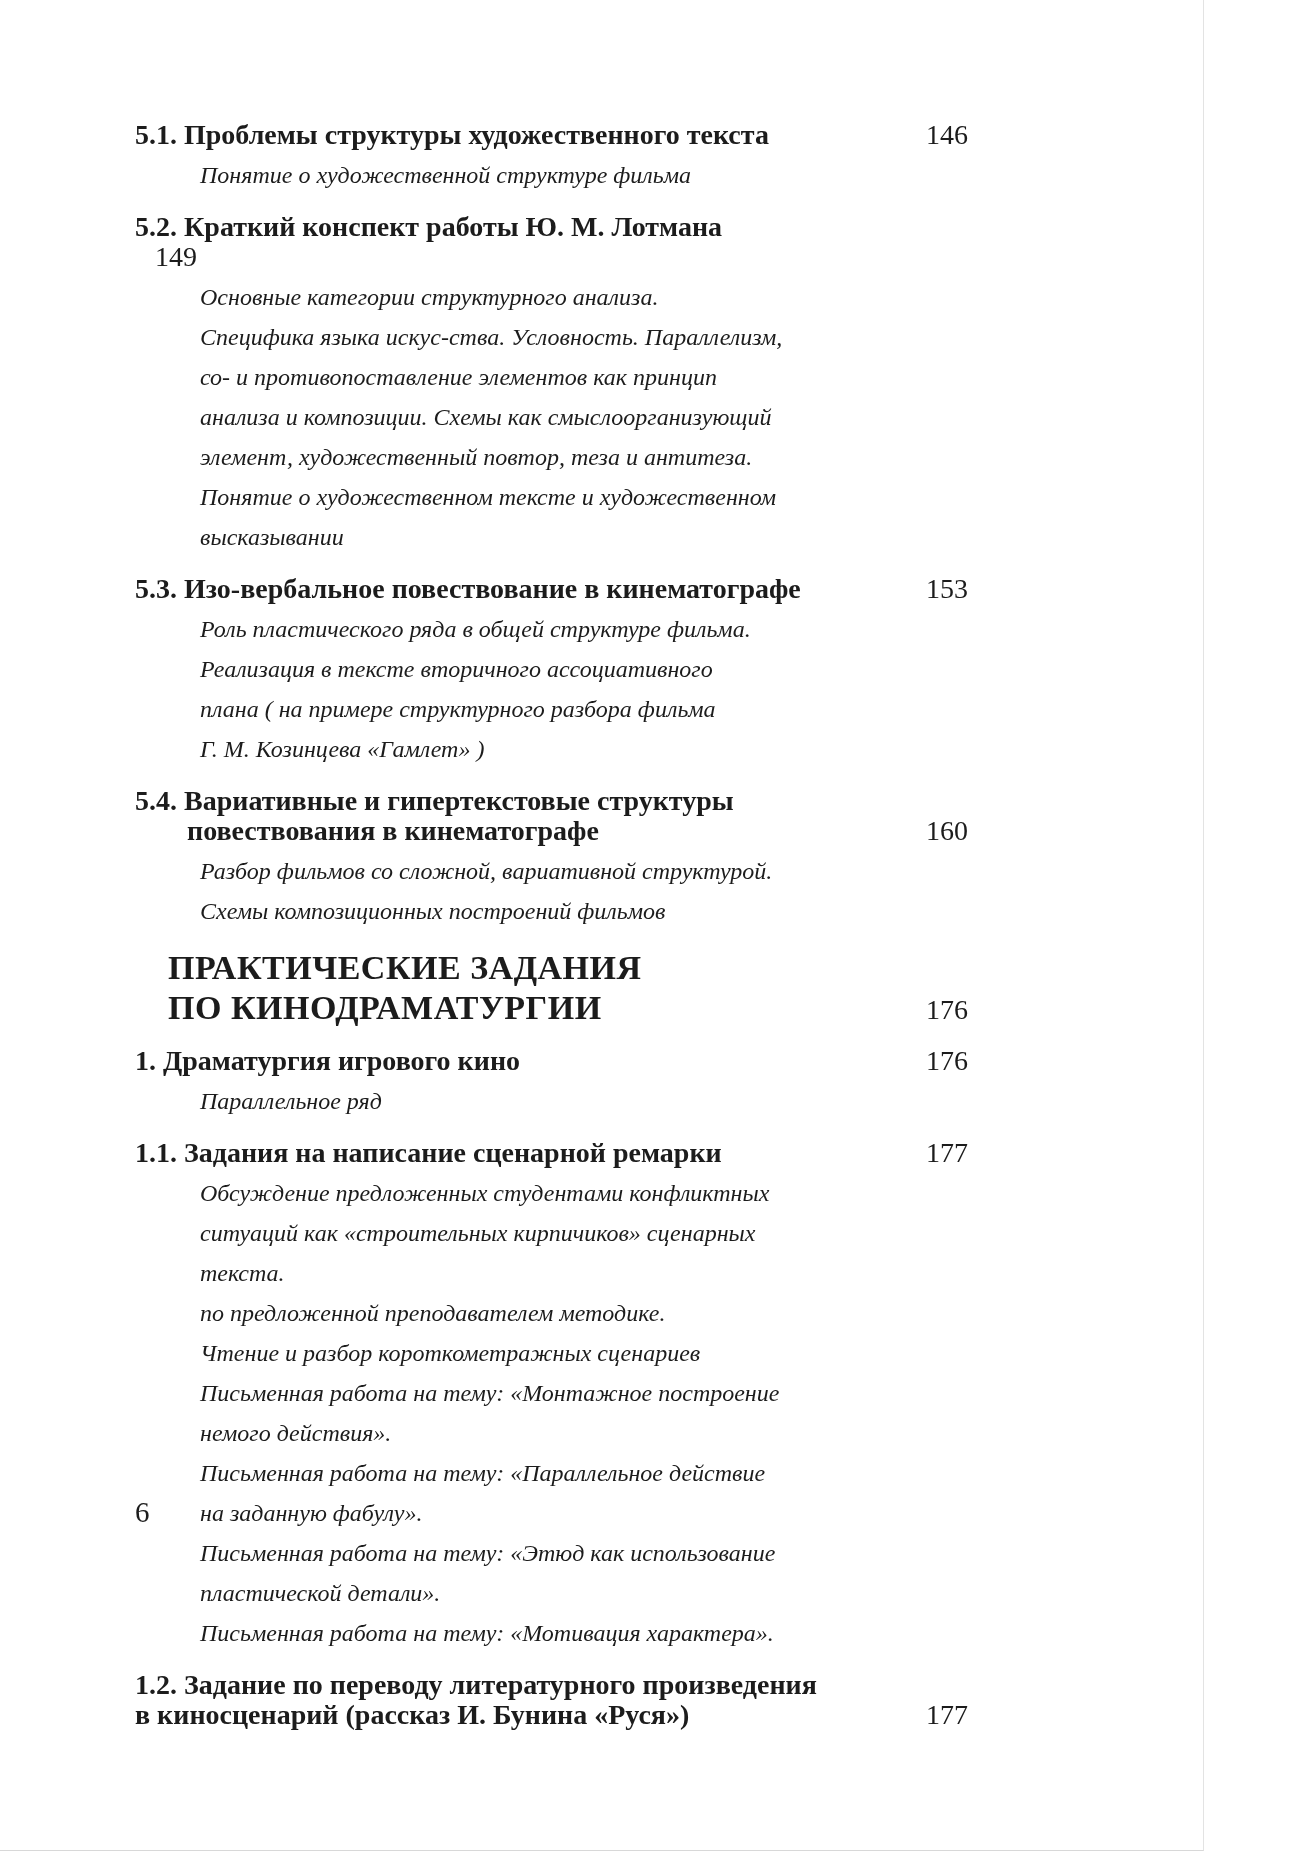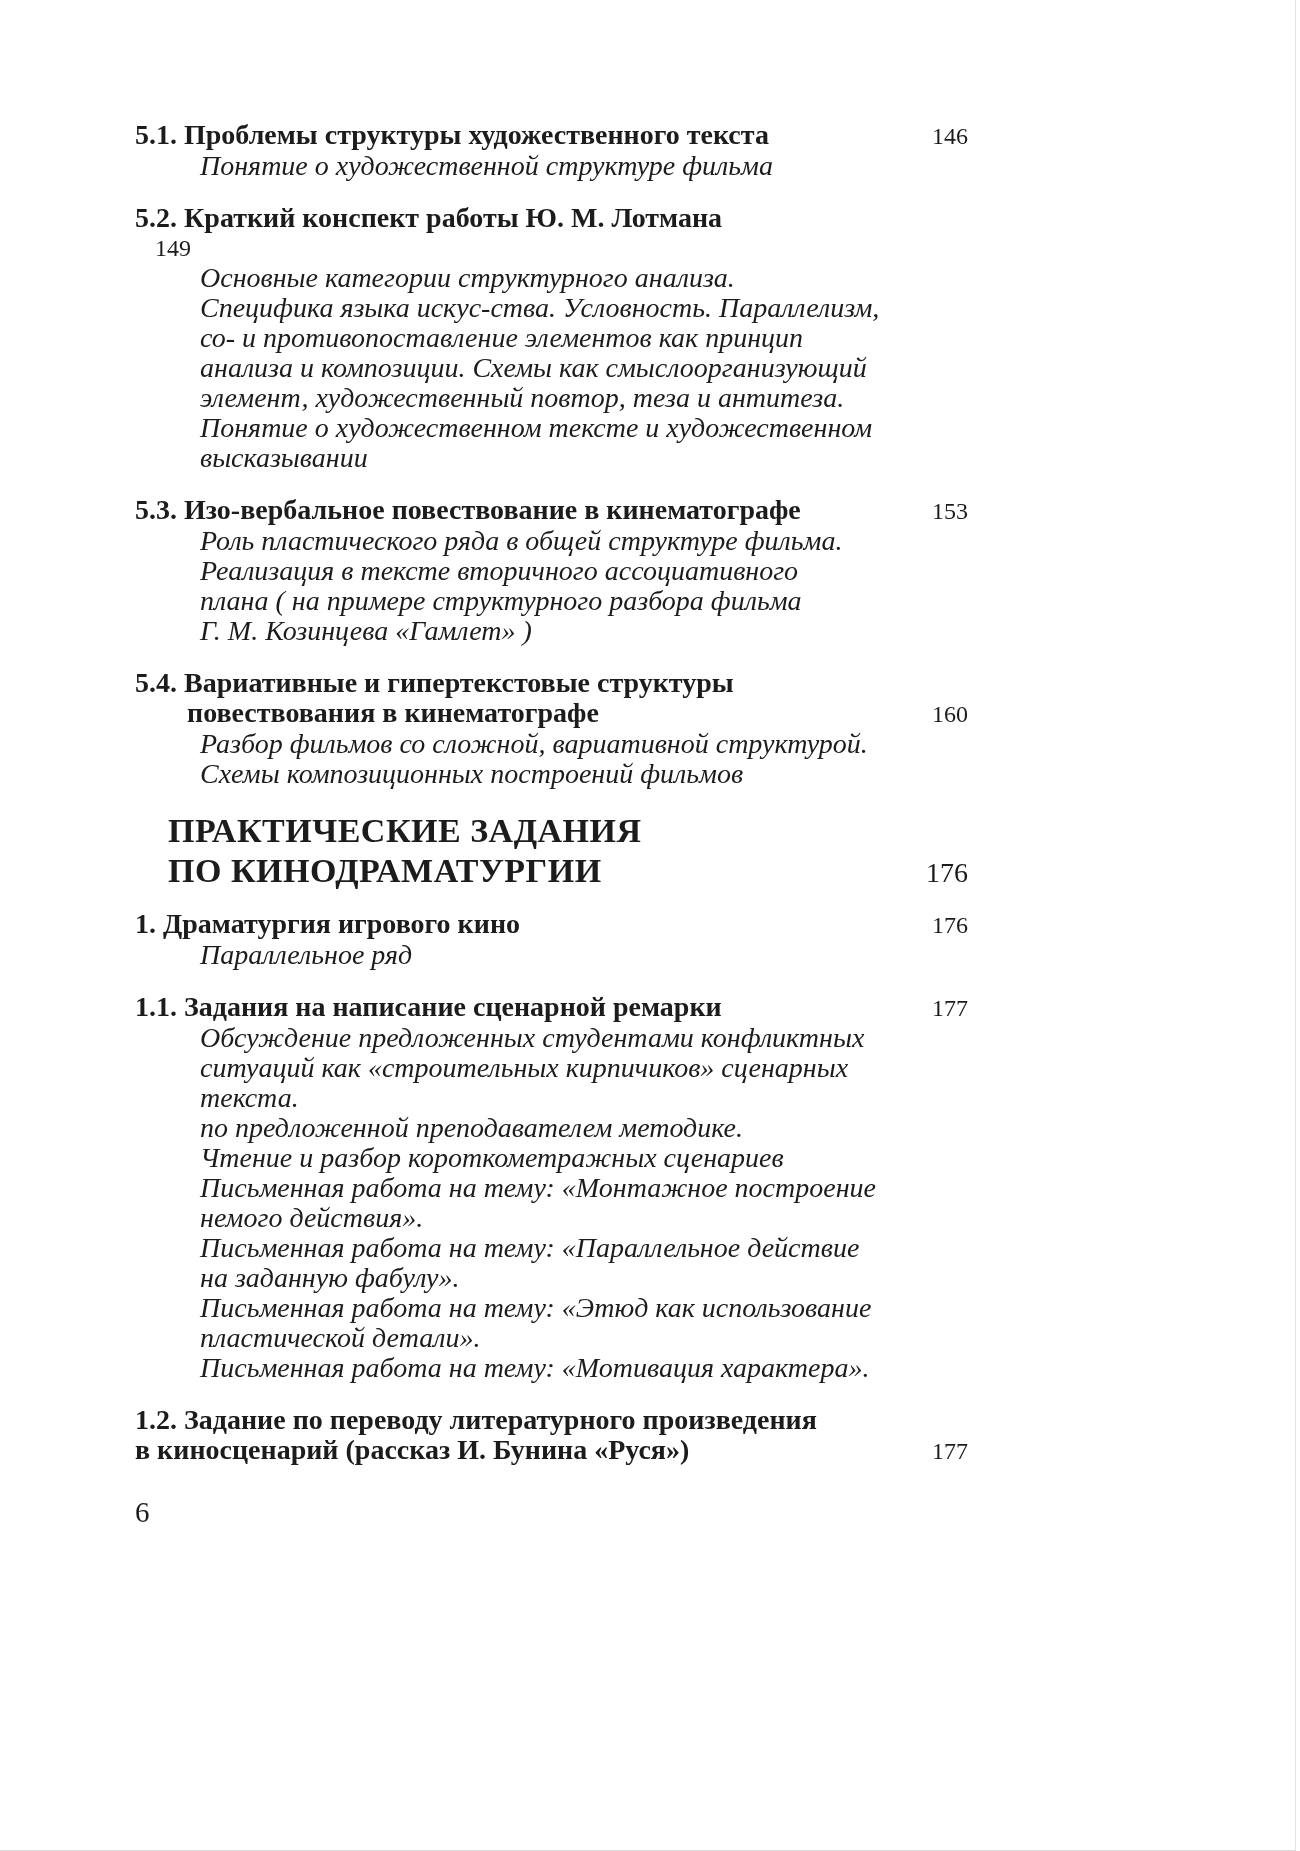--- a/index.html
+++ b/index.html
@@ -1,19 +1,19 @@
 <!DOCTYPE html>
 <html><head>
 <meta charset="utf-8">
 <style>
   * { box-sizing: border-box; }
   html, body { margin: 0; padding: 0; background: #ffffff; }
   .page {
     position: relative;
-    width: 1296px;
+    width: 1204px;
     height: 1851px;
     background: #ffffff;
     font-family: "Liberation Serif", "DejaVu Serif", serif;
     color: #1c1c1c;
     overflow: hidden;
     border-right: 1px solid #e3e3e3;
     border-bottom: 1px solid #d8d8d8;
   }
   .content {
     position: absolute;
@@ -27,30 +27,31 @@
     justify-content: space-between;
     align-items: baseline;
     font-size: 28px;
     font-weight: bold;
     line-height: 30px;
     white-space: nowrap;
   }
   .title-line.cont .title-text { padding-left: 52px; }
   .page-num {
     font-weight: normal;
-    font-size: 24px;
+    font-size: 28px;
     padding-left: 20px;
   }
   .desc-line {
     font-style: italic;
-    font-size: 28px;
+    font-size: 24px;
     line-height: 30px;
     padding-left: 65px;
     white-space: nowrap;
     font-weight: normal;
+    margin-top: 10px;
   }
   .section-heading { margin-top: 8px; margin-bottom: 16px; }
   .section-heading .title-line {
     font-size: 34px;
     line-height: 40px;
     letter-spacing: 0.5px;
     margin-left: 33px;
   }
   .section-heading .page-num { font-size: 28px; letter-spacing: 0; }
   .footer-num {

